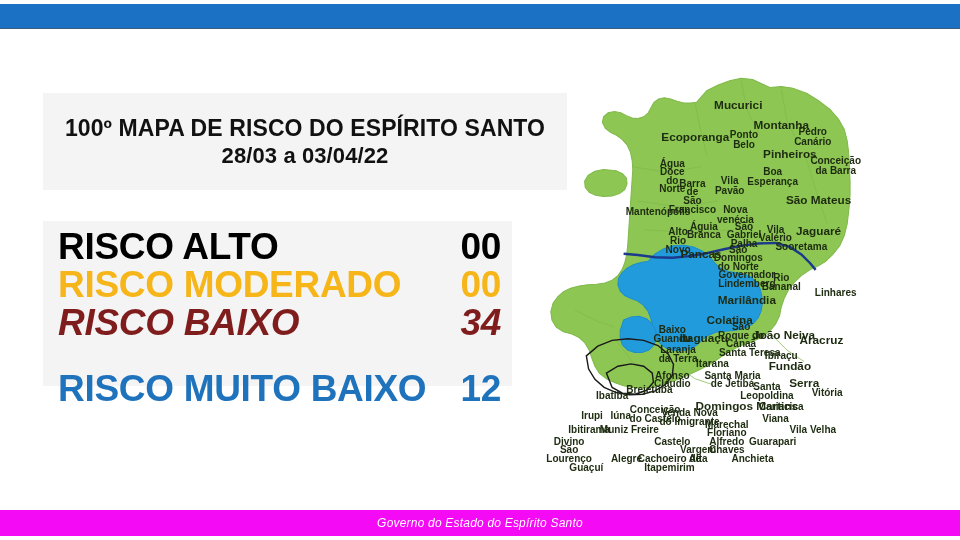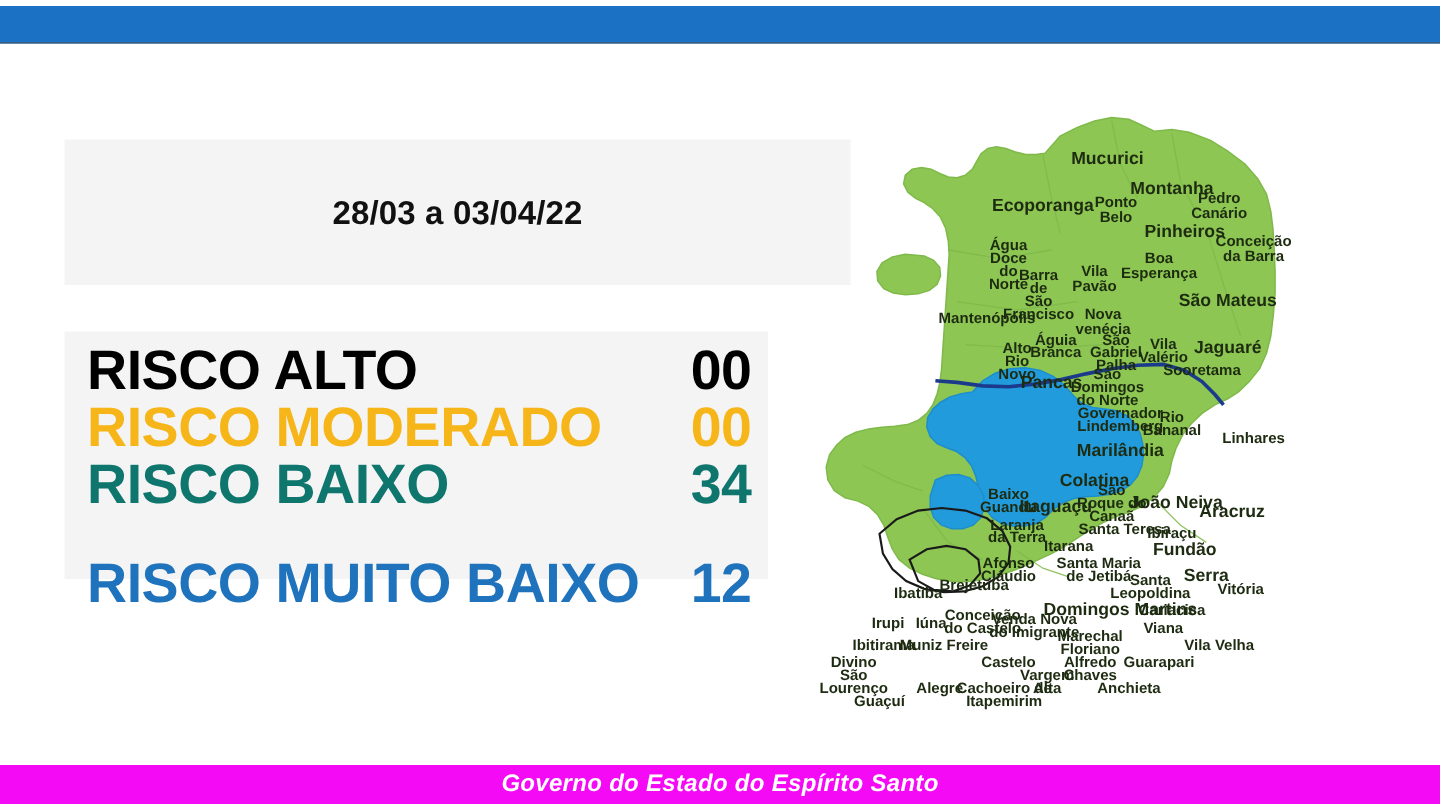--- a/index.html
+++ b/index.html
@@ -69,21 +69,21 @@
     font-weight: bold;
     font-size: 37px;
     line-height: 38px;
     letter-spacing: -0.3px;
     white-space: nowrap;
   }
   .risk-row .rlabel { display: inline-block; }
   .risk-row .rvalue { display: inline-block; }
   .risk-row.r-alto     { color: #000000; }
   .risk-row.r-moderado { color: #F6B519; }
-  .risk-row.r-baixo    { color: #0f766e; }
+  .risk-row.r-baixo    { color: #7f1d1d; font-style: italic; }
   .risk-row.r-muito    { color: #1F72BC; margin-top: 28px; }
 
   
   #map-wrap {
     position: absolute;
     left: 528px;
     top: 52px;
     width: 432px;
     height: 430px;
   }
@@ -105,33 +105,34 @@
     top: 510px;
     width: 960px;
     height: 26px;
     background: #F50AF5;
     display: flex;
     align-items: center;
     justify-content: center;
   }
   #footer-bar .ftext {
     color: #ffffff;
-    font-weight: bold;
+    font-weight: normal;
     font-style: italic;
-    font-size: 16px;
+    font-size: 12px;
     letter-spacing: 0.2px;
     white-space: nowrap;
   }
 </style>
 </head>
 <body>
 
 <div id="top-bar"></div>
 
 <div id="title-panel">
+  <div class="tline l1">100º MAPA DE RISCO DO ESPÍRITO SANTO</div>
   <div class="tline l3">28/03 a 03/04/22</div>
 </div>
 
 <div id="risk-panel">
 
   <div class="risk-row r-alto">
     <span class="rlabel">RISCO ALTO</span>
     <span class="rvalue">00</span>
   </div>
 

